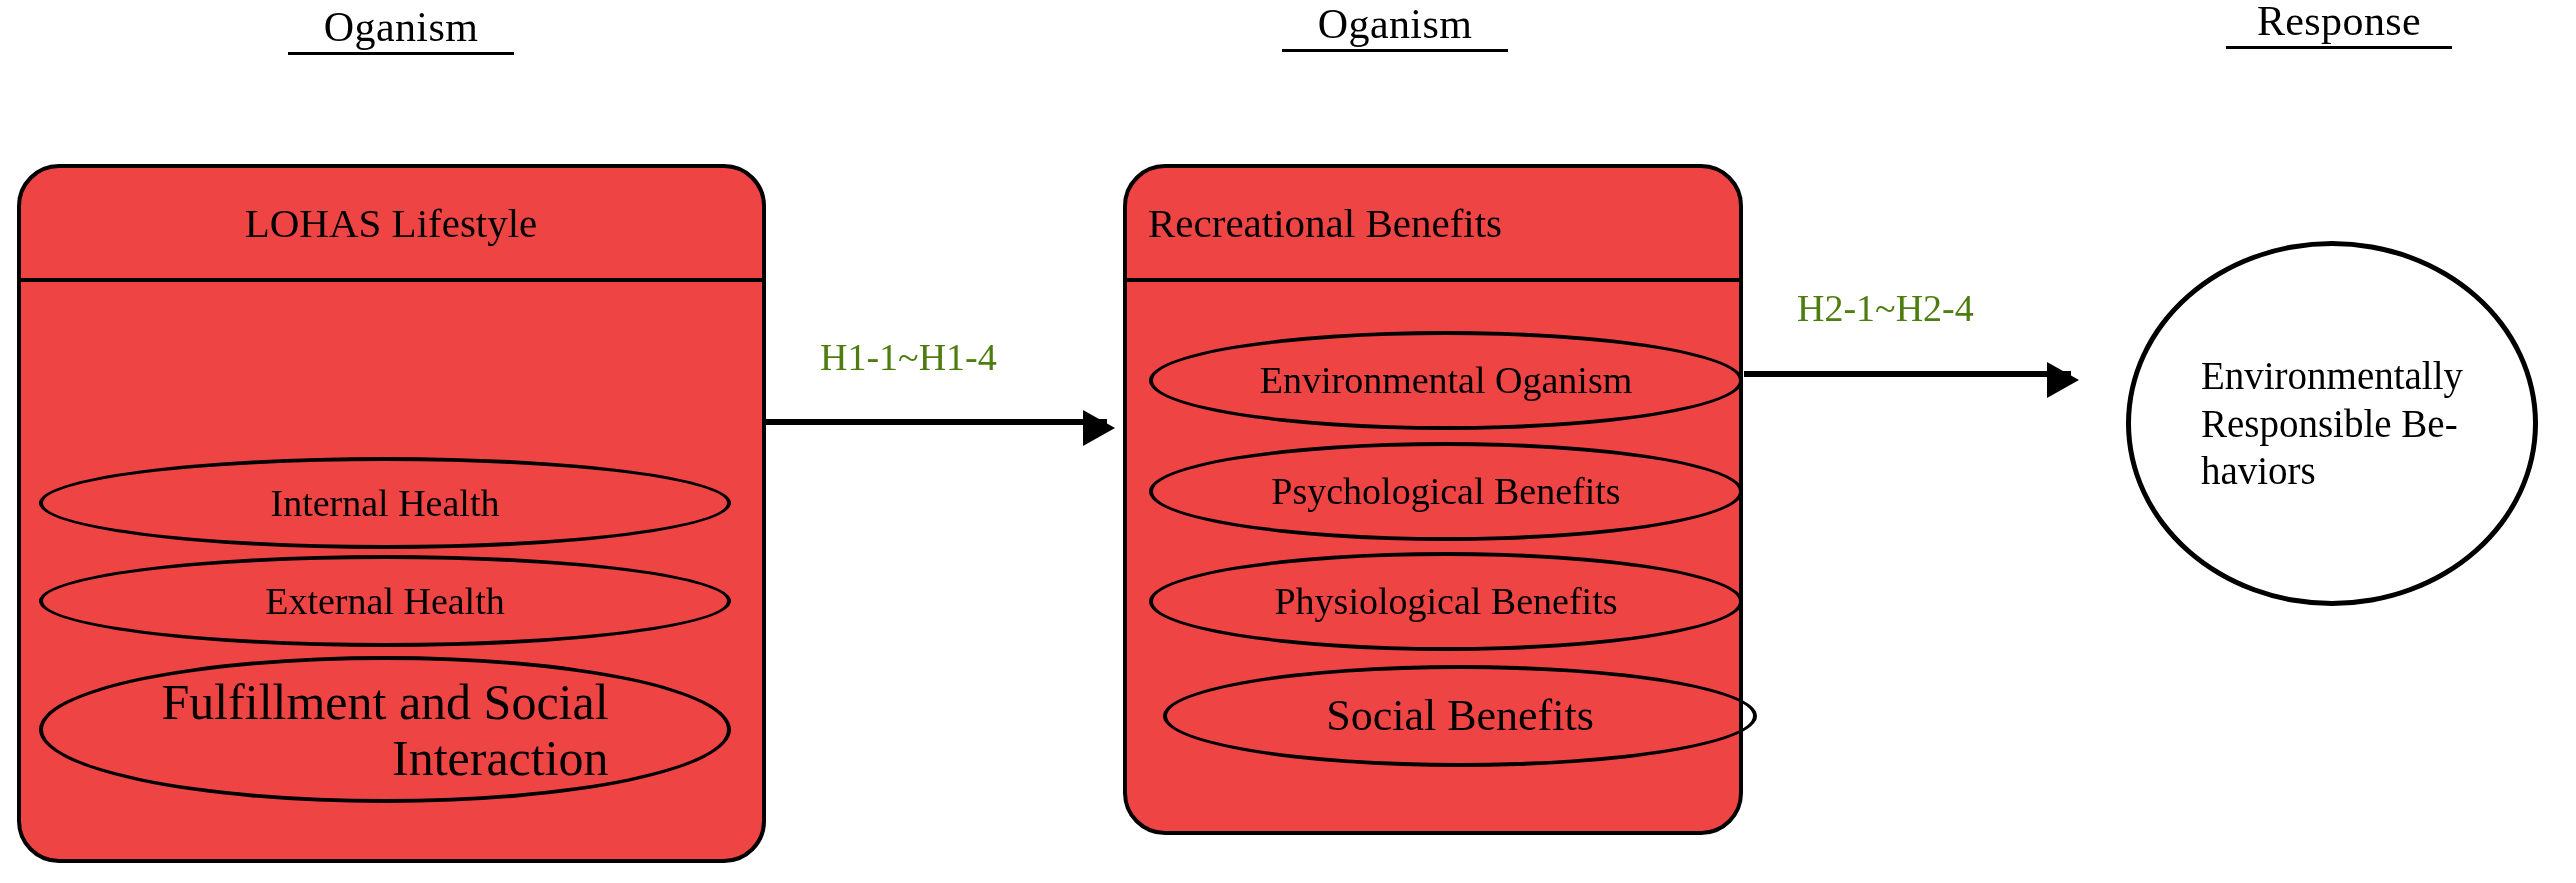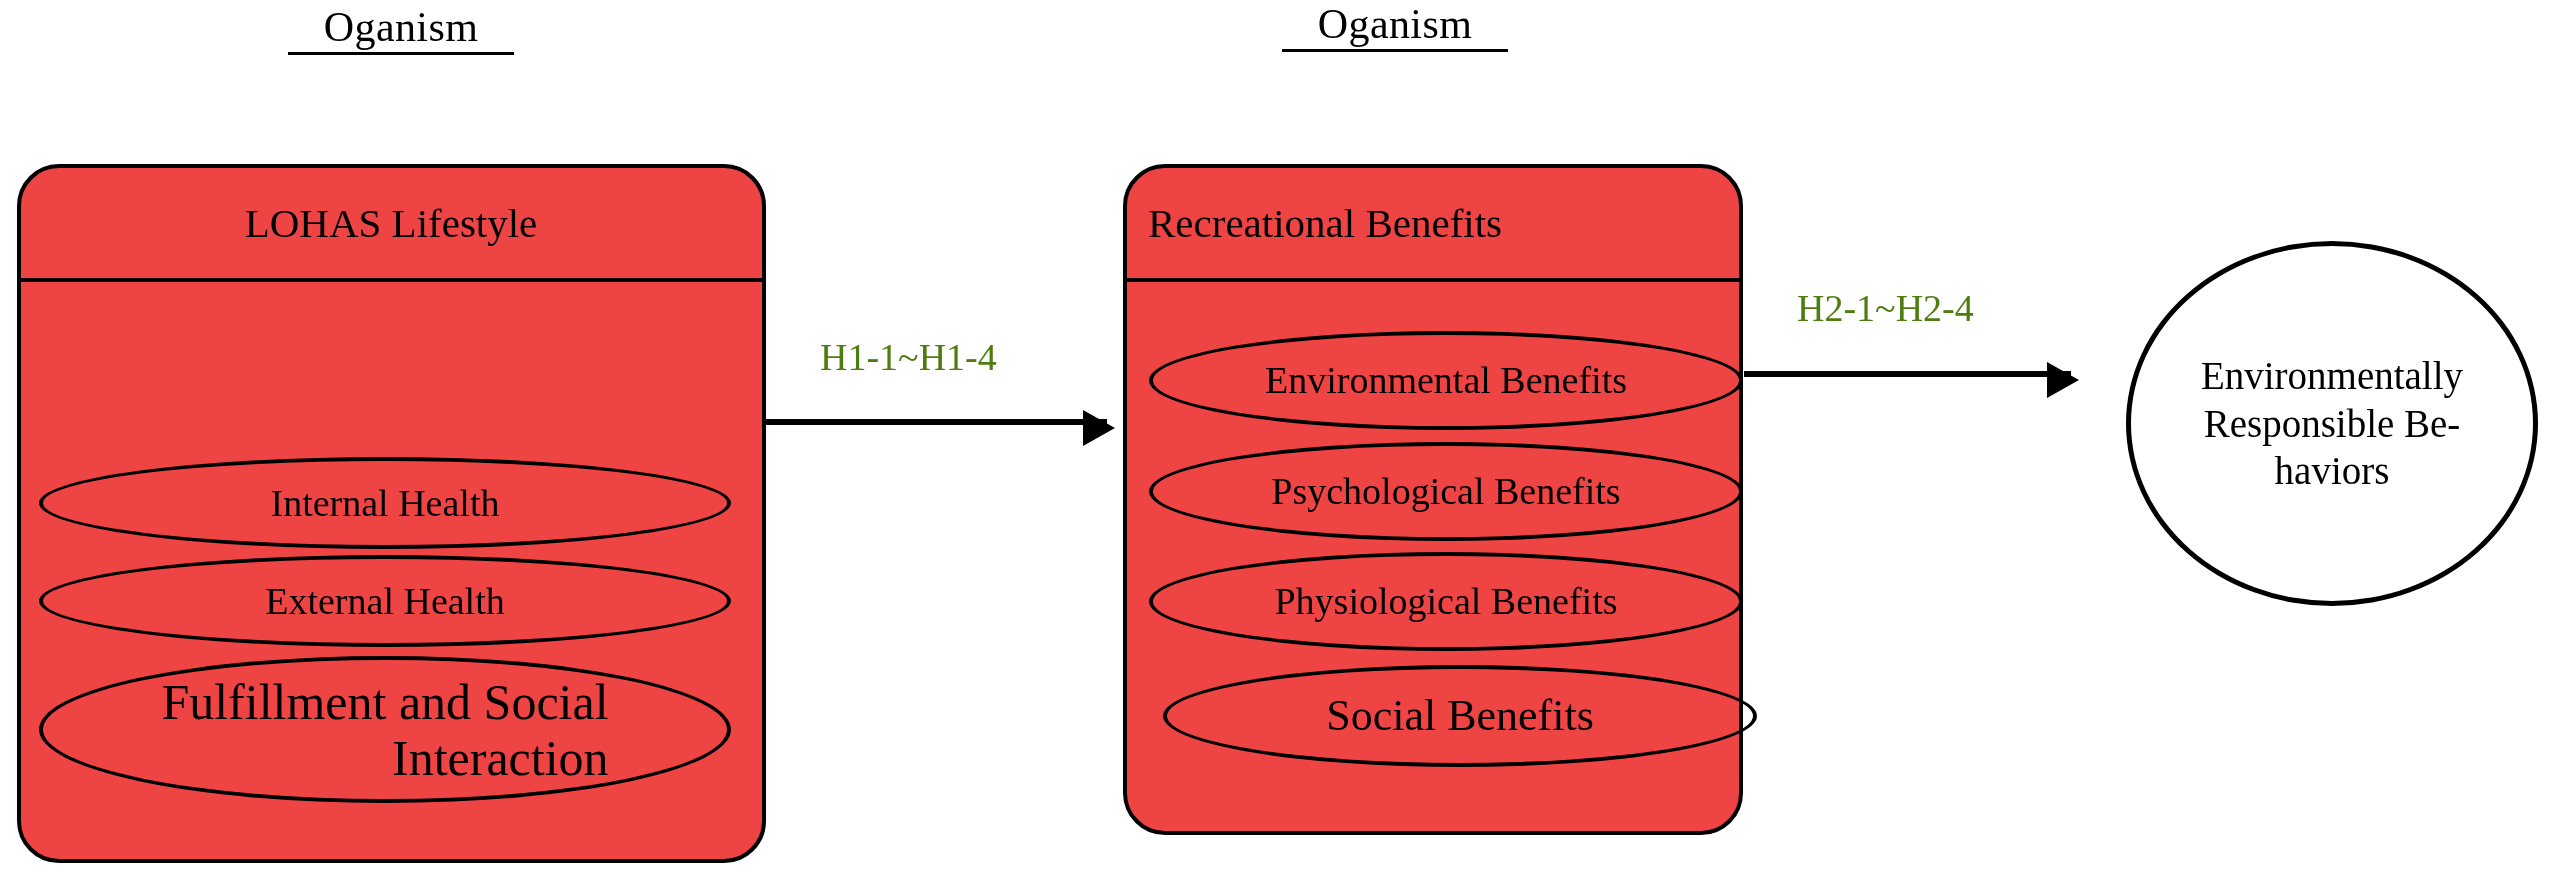--- a/index.html
+++ b/index.html
@@ -95,21 +95,20 @@
     left: 2126px;
     top: 241px;
     width: 412px;
     height: 365px;
     border: 5.3px solid #000;
     border-radius: 50%;
     box-sizing: border-box;
     display: flex;
     align-items: center;
     justify-content: center;
-    text-align: center;
     font-size: 39px;
     line-height: 1.22;
     white-space: pre-line;
     background: #ffffff;
   }
 
   .arrow {
     position: absolute;
     height: 0;
     border-top: 6.8px solid #000;
@@ -137,40 +136,41 @@
   #label-h1 { left: 820px; top: 338px; }
   #label-h2 { left: 1797px; top: 289px; }
 </style>
 </head>
 <body>
 
 <div id="stage">
 
   <div class="col-title" id="title-stimulus">Oganism</div>
   <div class="col-title" id="title-organism">Oganism</div>
+  <div class="col-title" id="title-response">Response</div>
 
   <div class="panel" id="panel-stimulus">
     <div class="panel-header">LOHAS Lifestyle</div>
   </div>
 
   <div class="ellipse" id="ell-s3">External Health</div>
   <div class="ellipse" id="ell-s2">Internal Health</div>
   <div class="ellipse" id="ell-s4">Fulfillment and Social
 Interaction</div>
 
   <div class="arrow" id="arrow-1">
     <span class="head"></span>
   </div>
   <div class="arrow-label" id="label-h1">H1-1~H1-4</div>
 
   <div class="panel" id="panel-organism">
     <div class="panel-header">Recreational Benefits</div>
   </div>
 
-  <div class="ellipse" id="ell-o1">Environmental Benefits</div>
+  <div class="ellipse" id="ell-o1">Environmental Oganism</div>
   <div class="ellipse" id="ell-o2">Psychological Benefits</div>
   <div class="ellipse" id="ell-o3">Physiological Benefits</div>
   <div class="ellipse" id="ell-o4">Social Benefits</div>
 
   <div class="arrow" id="arrow-2">
     <span class="head"></span>
   </div>
   <div class="arrow-label" id="label-h2">H2-1~H2-4</div>
 
   <div class="response-circle">Environmentally

